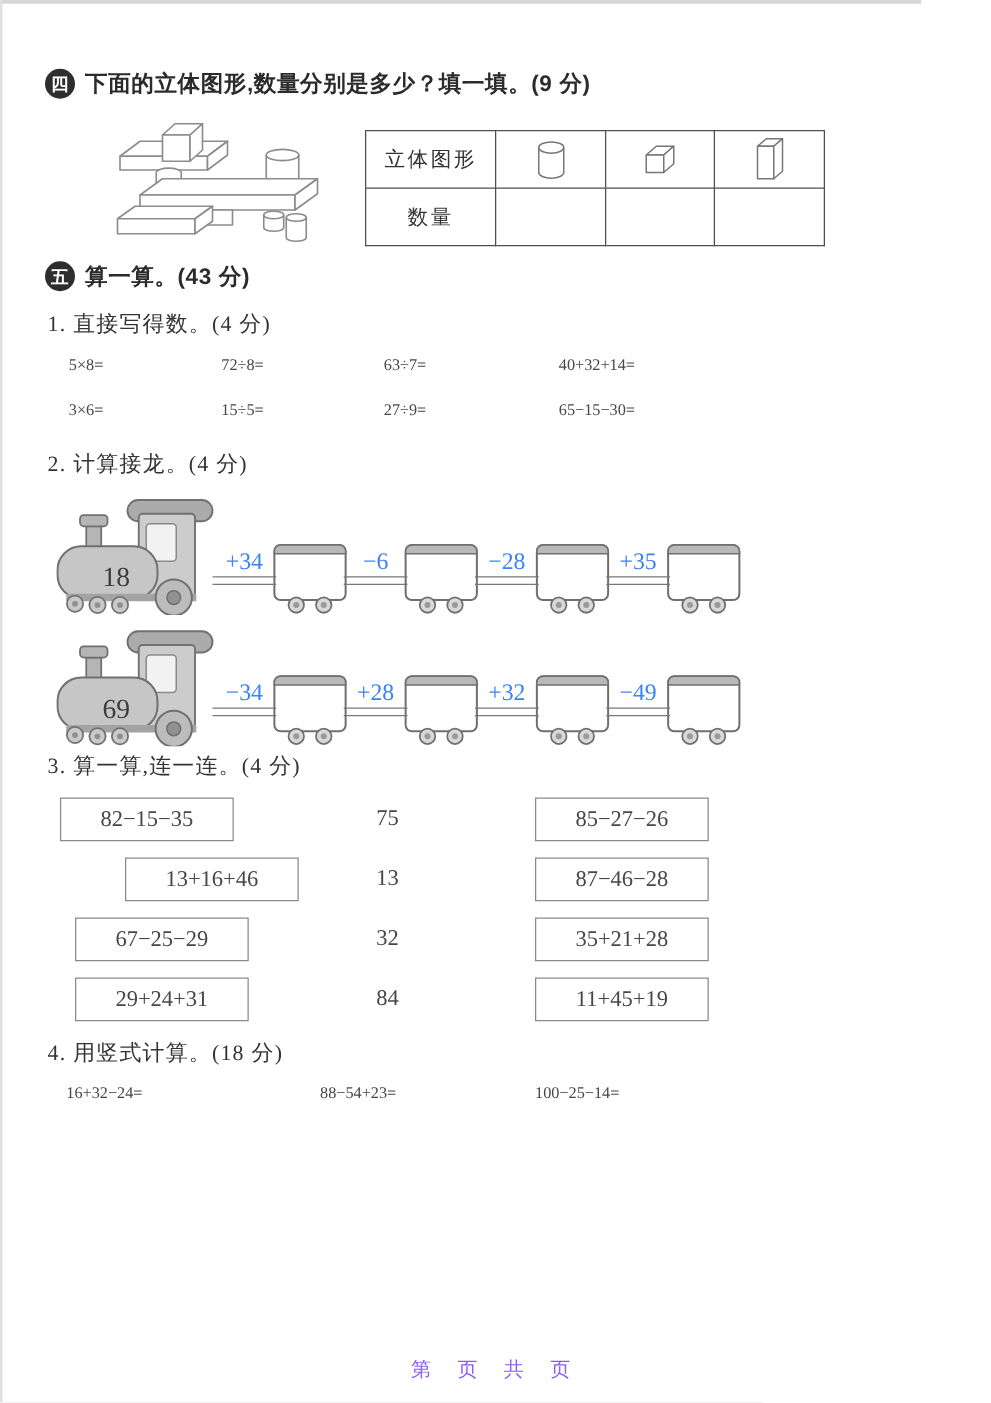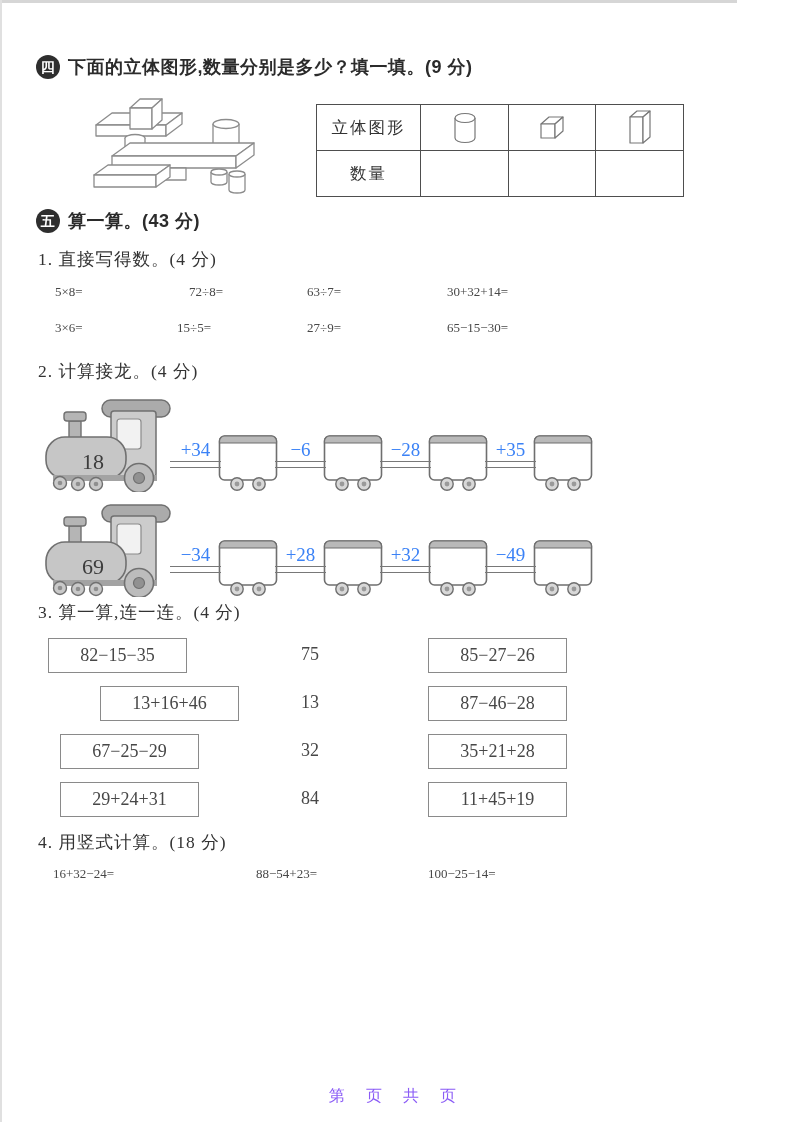--- a/index.html
+++ b/index.html
@@ -11,21 +11,21 @@
   .sec-title{position:absolute;display:flex;align-items:center;gap:8px;
              font-size:18px;font-weight:bold;color:#2b2b2b;letter-spacing:.5px;}
   .marker{display:inline-block;width:24px;height:24px;border-radius:50%;background:#2e2e2e;
           color:#fff;font-size:14px;line-height:24px;text-align:center;font-weight:bold;flex:0 0 24px;}
   .q-title{position:absolute;font-family:"Liberation Serif","DejaVu Serif",serif;
            font-size:17.5px;color:#333;letter-spacing:1px;}
   .eq{position:absolute;font-family:"Liberation Serif","DejaVu Serif",serif;
       font-size:13px;color:#474747;white-space:nowrap;}
 
   
-  .shape-table{position:absolute;left:292px;top:104px;border-collapse:collapse;margin-left:24px;}
+  .shape-table{position:absolute;left:292px;top:104px;border-collapse:collapse;}
   .shape-table td{border:1.4px solid #4e4e4e;height:45px;text-align:center;vertical-align:middle;
                   font-family:"Liberation Serif","DejaVu Serif",serif;font-size:16.5px;color:#333;
                   letter-spacing:2px;padding:0;}
   .shape-table .c0{width:103px;}
   .shape-table .c1{width:87px;}
   .shape-table .c2{width:86px;}
   .shape-table .c3{width:87px;}
   .figure-svg{position:absolute;left:66px;top:94px;}
 
   
@@ -127,23 +127,23 @@
   </tbody>
     </table>
 
   <div class="sec-title" style="left:36px;top:209px;">
     <span class="marker">五</span>
     <span>算一算。(43 分)</span>
   </div>
 
   <div class="q-title" style="left:38px;top:247px;">1. 直接写得数。(4 分)</div>
   <span class="eq" style="left:55px;top:284px;">5×8=</span>
-  <span class="eq" style="left:177px;top:284px;margin-left:12px;">72÷8=</span>
+  <span class="eq" style="left:177px;top:284px;">72÷8=</span>
   <span class="eq" style="left:307px;top:284px;">63÷7=</span>
-  <span class="eq" style="left:447px;top:284px;">30+32+14=</span>
+  <span class="eq" style="left:447px;top:284px;">40+32+14=</span>
   <span class="eq" style="left:55px;top:320px;">3×6=</span>
   <span class="eq" style="left:177px;top:320px;">15÷5=</span>
   <span class="eq" style="left:307px;top:320px;">27÷9=</span>
   <span class="eq" style="left:447px;top:320px;">65−15−30=</span>
 
   <div class="q-title" style="left:38px;top:359px;">2. 计算接龙。(4 分)</div>
 
   <div class="train" style="left:45px;top:392px;">
     <svg class="loco" viewBox="0 0 128 97">
       <rect x="57" y="5" width="68" height="17" rx="8.5" fill="#ababab" stroke="#707070" stroke-width="1.5"></rect>

